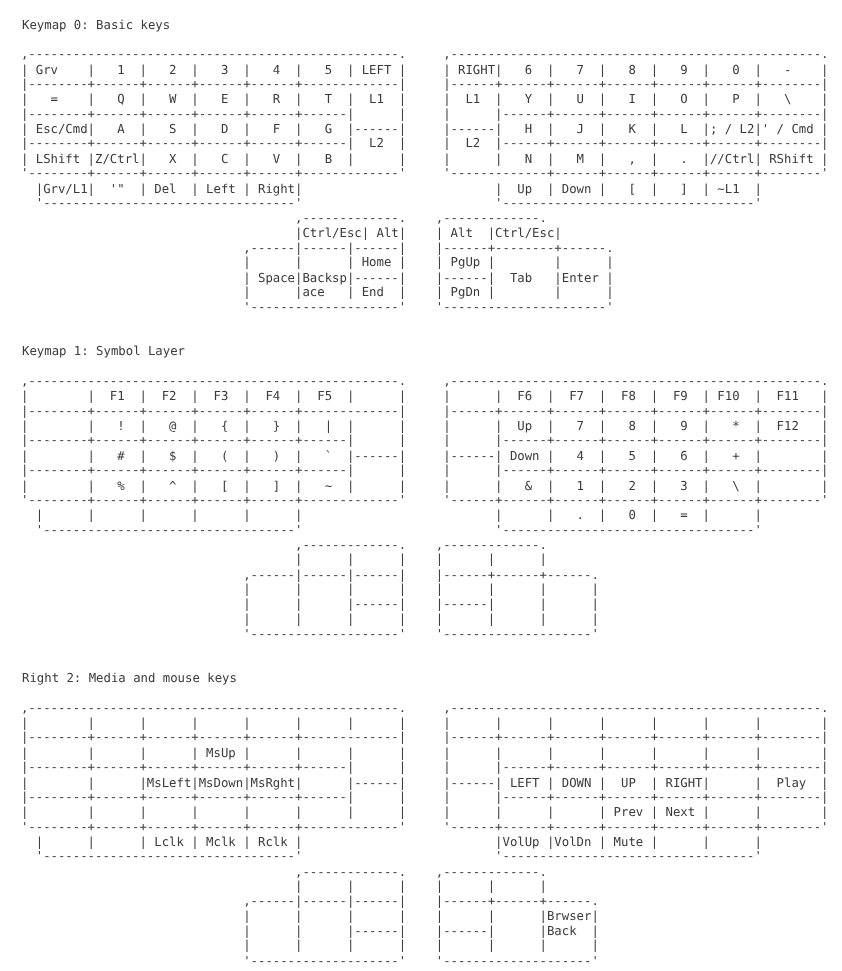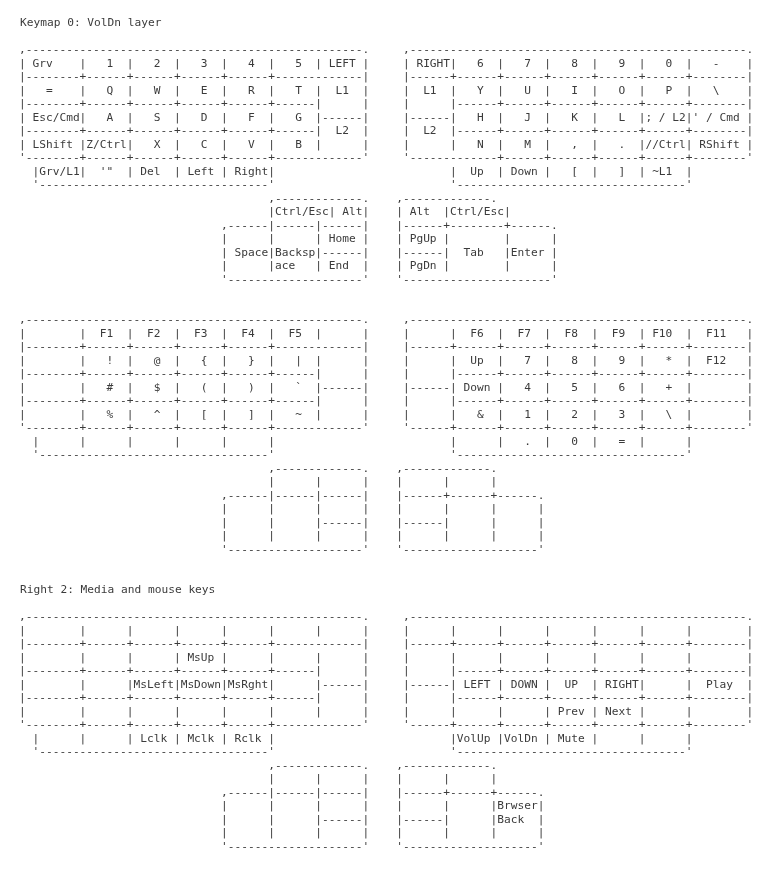--- a/index.html
+++ b/index.html
@@ -35,21 +35,21 @@
     white-space: pre;
     margin: 0;
   }
 </style>
 </head>
 <body>
 
 <div class="doc">
 
   <div class="keymap-section">
-    <div class="keymap-title">Keymap 0: VolDn layer</div>
+    <div class="keymap-title">Keymap 0: Basic keys</div>
     <pre class="keymap-ascii">,--------------------------------------------------.     ,--------------------------------------------------.
 | Grv    |   1  |   2  |   3  |   4  |   5  | LEFT |     | RIGHT|   6  |   7  |   8  |   9  |   0  |   -    |
 |--------+------+------+------+------+-------------|     |------+------+------+------+------+------+--------|
 |   =    |   Q  |   W  |   E  |   R  |   T  |  L1  |     |  L1  |   Y  |   U  |   I  |   O  |   P  |   \    |
 |--------+------+------+------+------+------|      |     |      |------+------+------+------+------+--------|
 | Esc/Cmd|   A  |   S  |   D  |   F  |   G  |------|     |------|   H  |   J  |   K  |   L  |; / L2|' / Cmd |
 |--------+------+------+------+------+------|  L2  |     |  L2  |------+------+------+------+------+--------|
 | LShift |Z/Ctrl|   X  |   C  |   V  |   B  |      |     |      |   N  |   M  |   ,  |   .  |//Ctrl| RShift |
 '--------+------+------+------+------+-------------'     '-------------+------+------+------+------+--------'
   |Grv/L1|  '"  | Del  | Left | Right|                          |  Up  | Down |   [  |   ]  | ~L1  |
@@ -57,20 +57,21 @@
                                      ,-------------.    ,-------------.
                                      |Ctrl/Esc| Alt|    | Alt  |Ctrl/Esc|
                               ,------|------|------|    |------+--------+------.
                               |      |      | Home |    | PgUp |        |      |
                               | Space|Backsp|------|    |------|  Tab   |Enter |
                               |      |ace   | End  |    | PgDn |        |      |
                               '--------------------'    '----------------------'</pre>
   </div>
 
   <div class="keymap-section">
+    <div class="keymap-title">Keymap 1: Symbol Layer</div>
     <pre class="keymap-ascii">,--------------------------------------------------.     ,--------------------------------------------------.
 |        |  F1  |  F2  |  F3  |  F4  |  F5  |      |     |      |  F6  |  F7  |  F8  |  F9  | F10  |  F11   |
 |--------+------+------+------+------+-------------|     |------+------+------+------+------+------+--------|
 |        |   !  |   @  |   {  |   }  |   |  |      |     |      |  Up  |   7  |   8  |   9  |   *  |  F12   |
 |--------+------+------+------+------+------|      |     |      |------+------+------+------+------+--------|
 |        |   #  |   $  |   (  |   )  |   `  |------|     |------| Down |   4  |   5  |   6  |   +  |        |
 |--------+------+------+------+------+------|      |     |      |------+------+------+------+------+--------|
 |        |   %  |   ^  |   [  |   ]  |   ~  |      |     |      |   &amp;  |   1  |   2  |   3  |   \  |        |
 '--------+------+------+------+------+-------------'     '------+------+------+------+------+------+--------'
   |      |      |      |      |      |                          |      |   .  |   0  |   =  |      |

